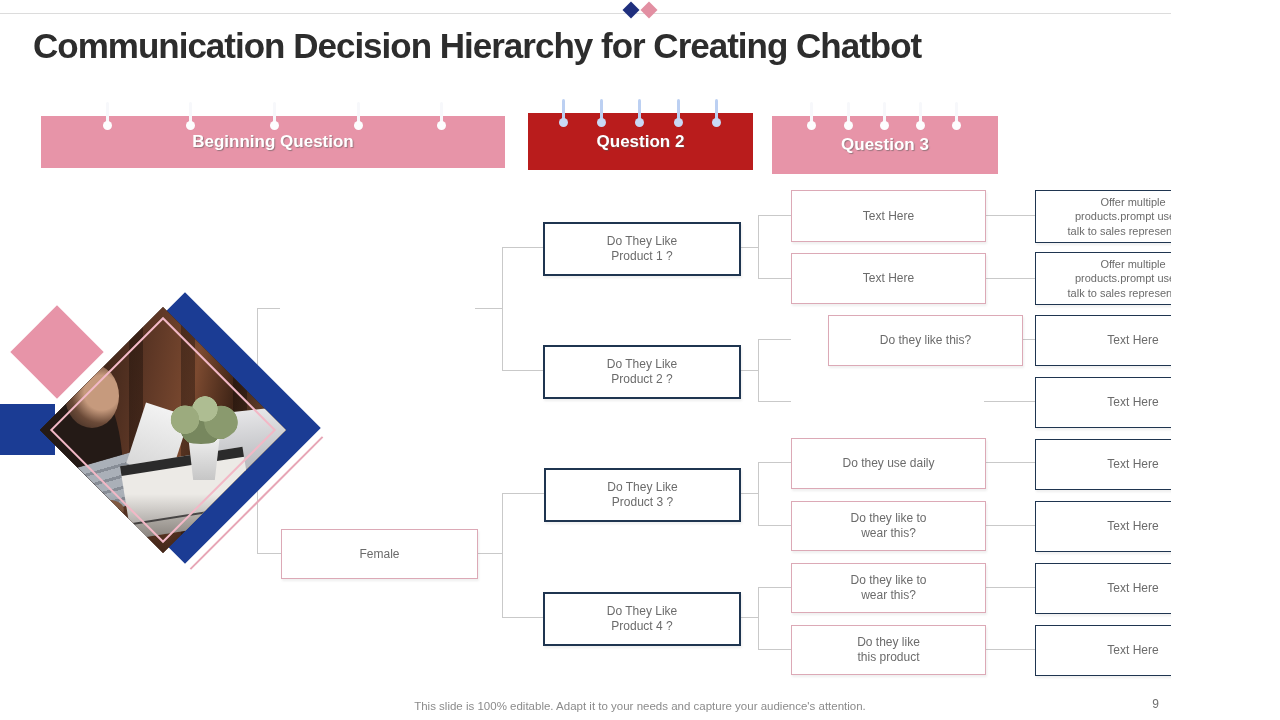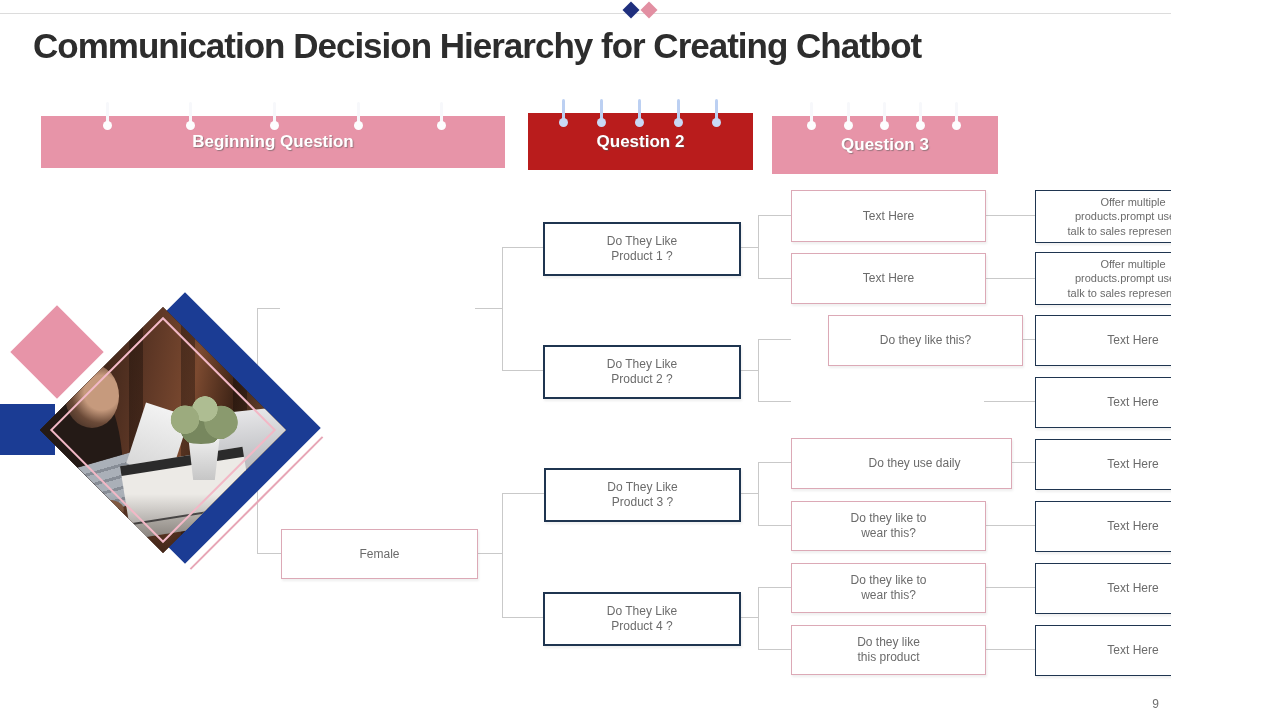--- a/index.html
+++ b/index.html
@@ -183,36 +183,37 @@
   <div class="box navybr" style="left:543px;top:345px;width:194px;height:50px;">Do They Like
 Product 2 ?</div>
   <div class="box navybr" style="left:544px;top:468px;width:193px;height:50px;">Do They Like
 Product 3 ?</div>
   <div class="box navybr" style="left:543px;top:592px;width:194px;height:50px;">Do They Like
 Product 4 ?</div>
 
   <div class="box pinkbr" style="left:791px;top:190px;width:193px;height:50px;">Text Here</div>
   <div class="box pinkbr" style="left:791px;top:253px;width:193px;height:49px;">Text Here</div>
   <div class="box pinkbr" style="left:828px;top:315px;width:193px;height:49px;">Do they like this?</div>
-  <div class="box pinkbr" style="left:791px;top:438px;width:193px;height:49px;padding-left:26px;">Do they use daily</div>
+  <div class="box pinkbr" style="left:791px;top:438px;width:193px;height:49px;">Do they use daily</div>
   <div class="box pinkbr" style="left:791px;top:501px;width:193px;height:48px;">Do they like to
 wear this?</div>
   <div class="box pinkbr" style="left:791px;top:563px;width:193px;height:48px;">Do they like to
 wear this?</div>
   <div class="box pinkbr" style="left:791px;top:625px;width:193px;height:48px;">Do they like
 this product</div>
 
   <div class="box thinnavy small" style="left:1035px;top:190px;width:194px;height:51px;">Offer multiple
 products.prompt user to
 talk to sales representative</div>
   <div class="box thinnavy small" style="left:1035px;top:252px;width:194px;height:51px;">Offer multiple
 products.prompt user to
 talk to sales representative</div>
   <div class="box thinnavy" style="left:1035px;top:315px;width:194px;height:49px;">Text Here</div>
   <div class="box thinnavy" style="left:1035px;top:377px;width:194px;height:49px;">Text Here</div>
   <div class="box thinnavy" style="left:1035px;top:439px;width:194px;height:49px;">Text Here</div>
   <div class="box thinnavy" style="left:1035px;top:501px;width:194px;height:49px;">Text Here</div>
   <div class="box thinnavy" style="left:1035px;top:563px;width:194px;height:49px;">Text Here</div>
   <div class="box thinnavy" style="left:1035px;top:625px;width:194px;height:49px;">Text Here</div>
 
+  <div class="footer-note">This slide is 100% editable. Adapt it to your needs and capture your audience's attention.</div>
   <div class="page-number">9</div>
 
 </div>
 
 </body></html>

